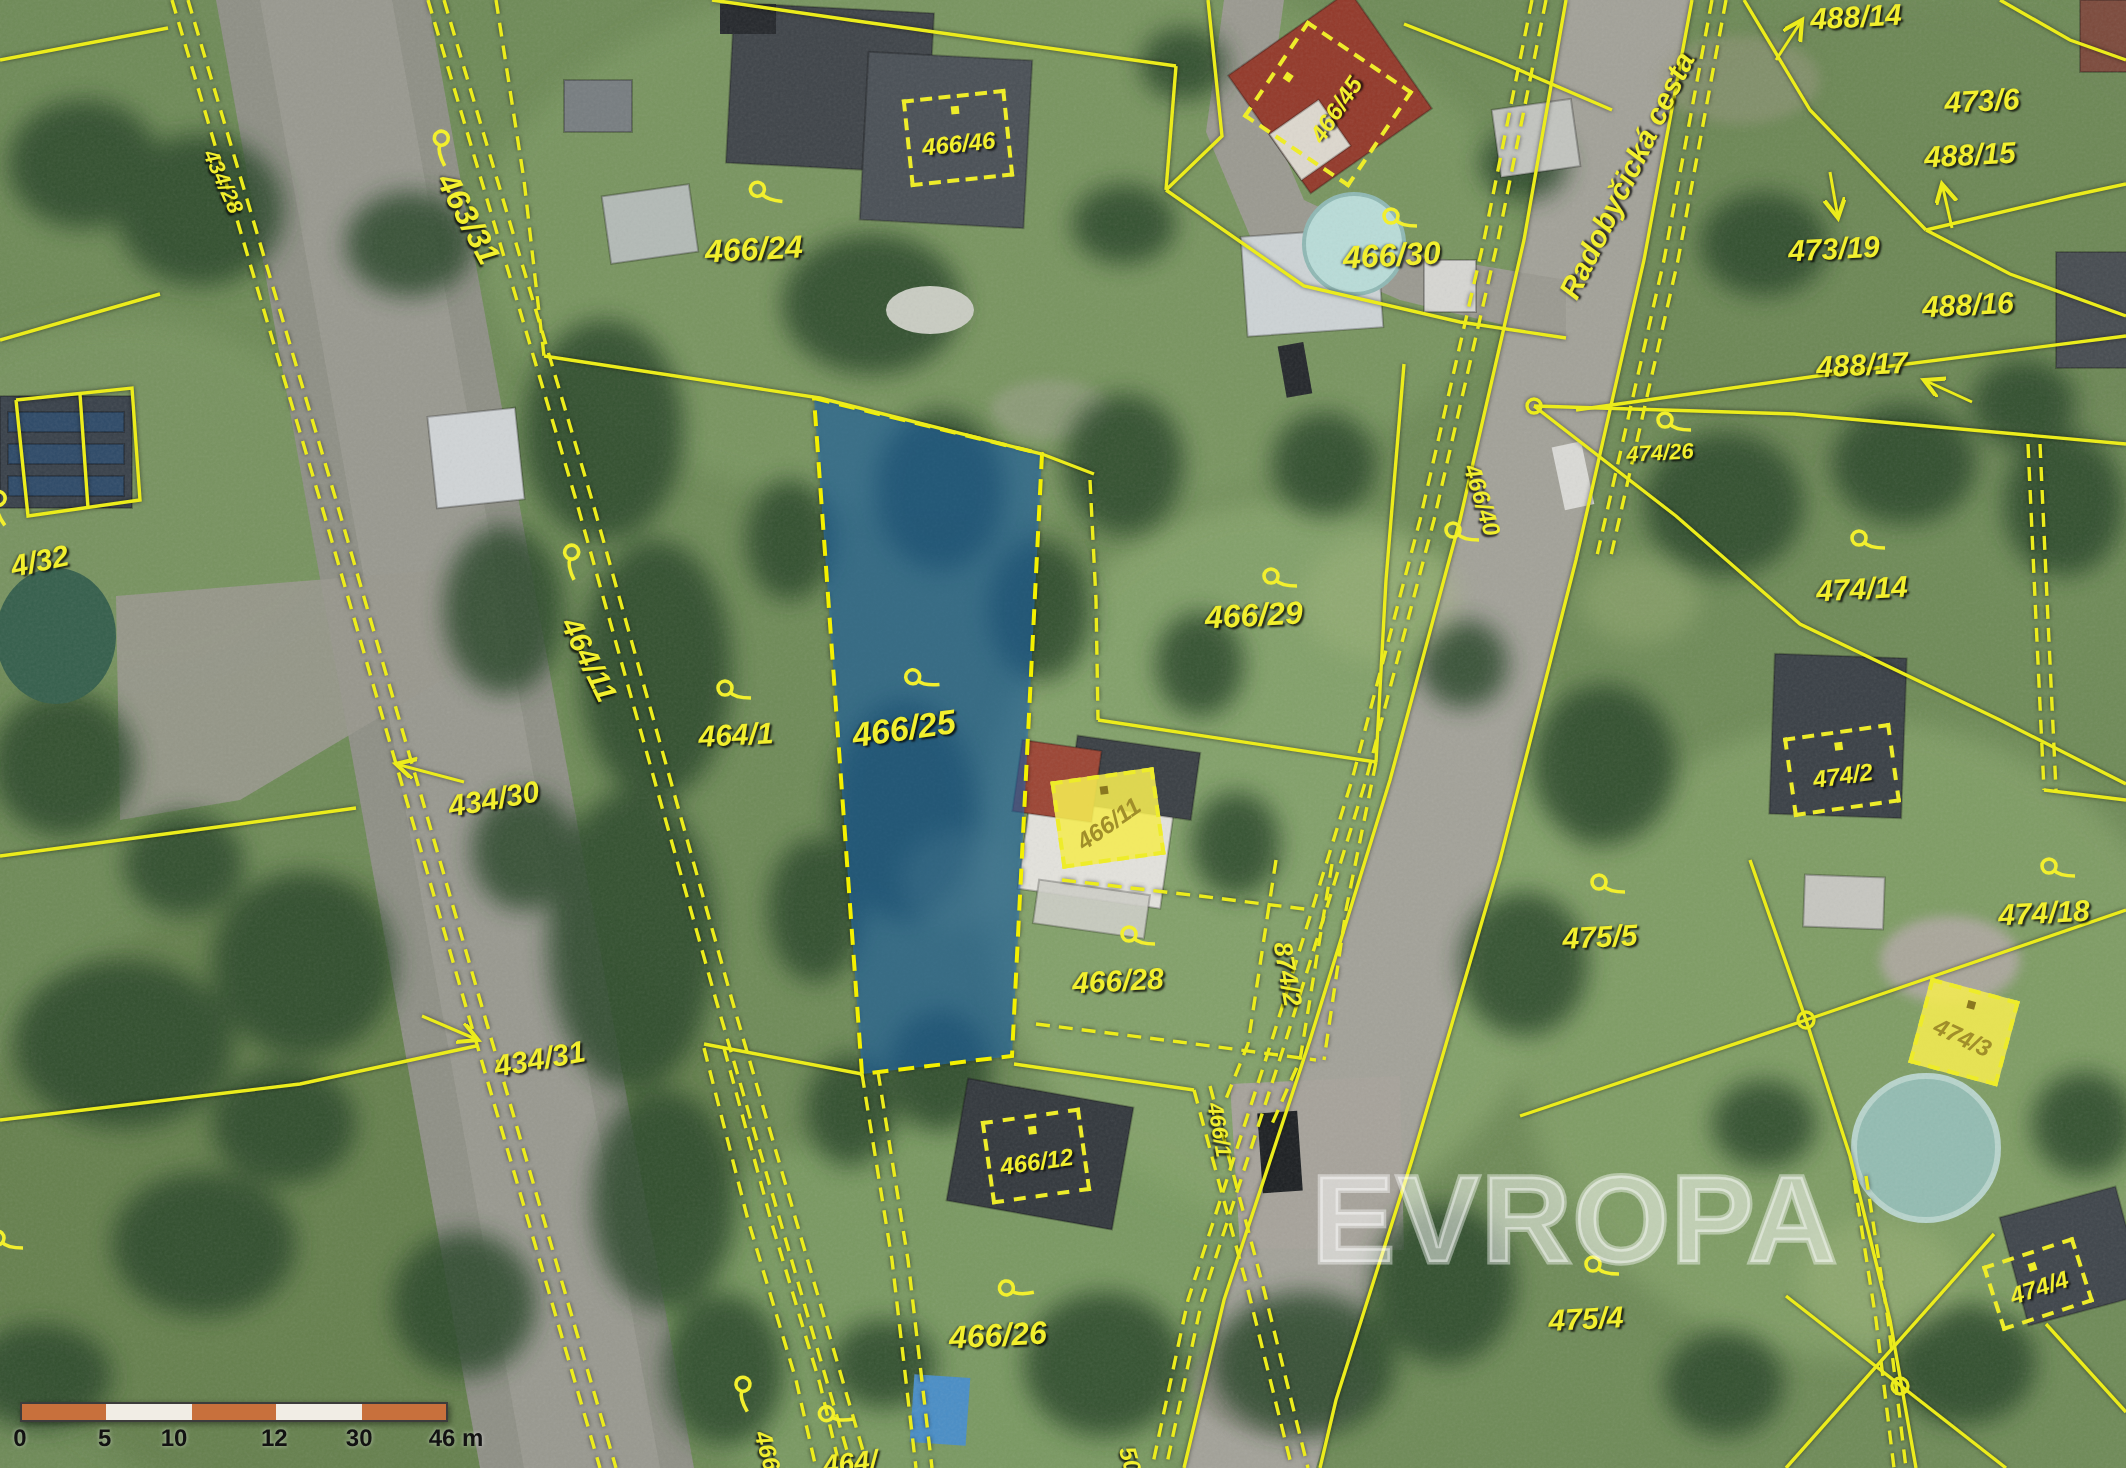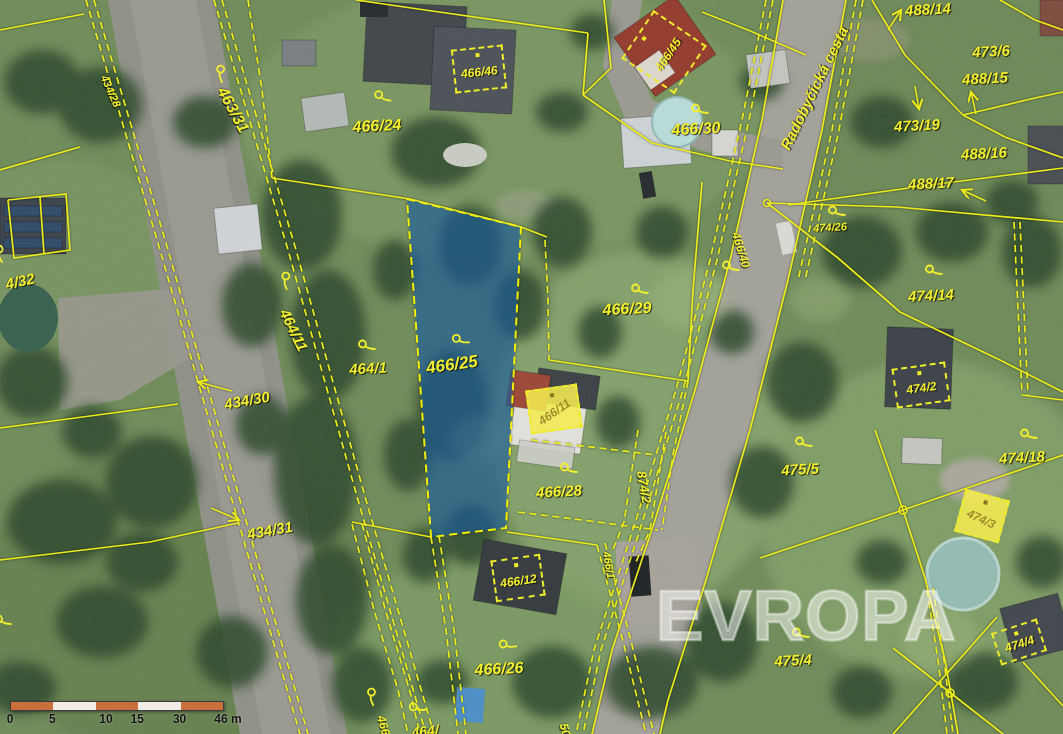--- a/index.html
+++ b/index.html
@@ -13,21 +13,21 @@
   .psym{position:absolute;z-index:30;line-height:0;}
   .psym svg{overflow:visible;}
   .bbox{position:absolute;border:2px dashed #eeec2a;box-sizing:border-box;z-index:25;}
   .bbox.filled{background:rgba(244,234,82,.88);}
   .bdot{position:absolute;left:50%;top:4px;width:4px;height:4px;margin-left:-2px;background:#eeec2a;}
   .bbox.filled .bdot{background:#8a7820;}
   .btext{position:absolute;left:50%;top:58%;font-style:italic;font-weight:700;font-size:12px;
          color:#f2ef2e;text-shadow:1px 1px 1px rgba(0,0,0,.7);white-space:nowrap;}
   .bbox.filled .btext{color:#a08e2a;text-shadow:none;}
   #watermark{position:absolute;left:656px;top:582px;z-index:40;color:rgba(255,255,255,.5);pointer-events:none;}
-  #wm-brand{font-size:71px;font-weight:800;line-height:.95;letter-spacing:1px;
+  #wm-brand{font-size:62px;font-weight:800;line-height:.95;letter-spacing:1px;
             -webkit-text-stroke:2.5px rgba(255,255,255,.42);}
   #wm-tag{font-size:28px;font-weight:700;letter-spacing:5px;margin-top:5px;padding-left:4px;
           -webkit-text-stroke:1px rgba(255,255,255,.4);white-space:nowrap;}
   #scalebar{position:absolute;left:10px;top:701px;z-index:45;}
   #sb-bar{position:relative;width:212px;height:8px;border:1px solid #3c3c3c;background:#fff;
           box-shadow:1px 1px 3px rgba(0,0,0,.45);}
   .seg{position:absolute;top:0;height:100%;}
   .sb-label{position:absolute;top:11px;transform:translateX(-50%);font-size:12px;font-weight:700;
             color:#121212;text-shadow:0 0 2px rgba(255,255,255,.55);white-space:nowrap;}
 </style>
@@ -412,20 +412,20 @@
     <div id="sb-bar">
         <div class="seg" style="left: 0px; width: 42.4px; background: rgb(200, 112, 60);"></div>
         <div class="seg" style="left: 42.4px; width: 42.4px; background: rgb(241, 237, 229);"></div>
         <div class="seg" style="left: 84.8px; width: 42.4px; background: rgb(200, 112, 60);"></div>
         <div class="seg" style="left: 127.2px; width: 42.4px; background: rgb(241, 237, 229);"></div>
         <div class="seg" style="left: 169.6px; width: 42.4px; background: rgb(200, 112, 60);"></div>
       </div>
     <div id="sb-labels">
         <span class="sb-label" style="left: 0px;">0</span>
         <span class="sb-label" style="left: 42.4px;">5</span>
-        <span class="sb-label" style="left: 96px;">10</span>
-        <span class="sb-label" style="left: 127.2px;">15</span>
+        <span class="sb-label" style="left: 77px;">10</span>
+        <span class="sb-label" style="left: 127.2px;">12</span>
         <span class="sb-label" style="left: 169.6px;">30</span>
         <span class="sb-label" style="left: 218px;">46 m</span>
       </div>
   </div>
 
 </div>
 
 </body></html>

